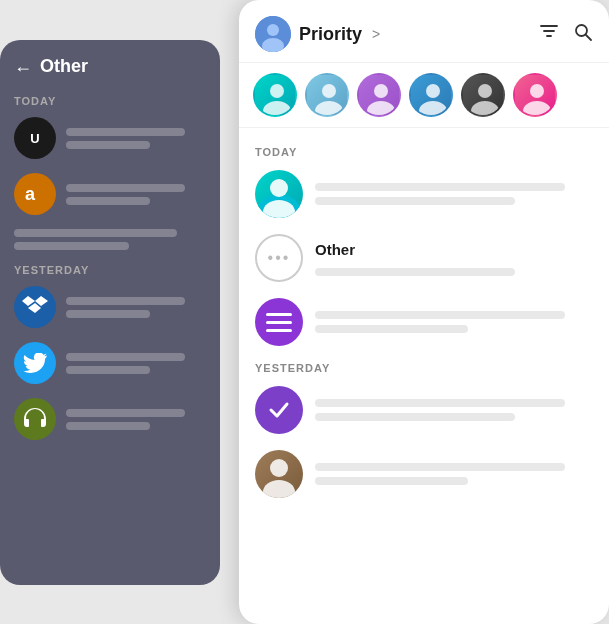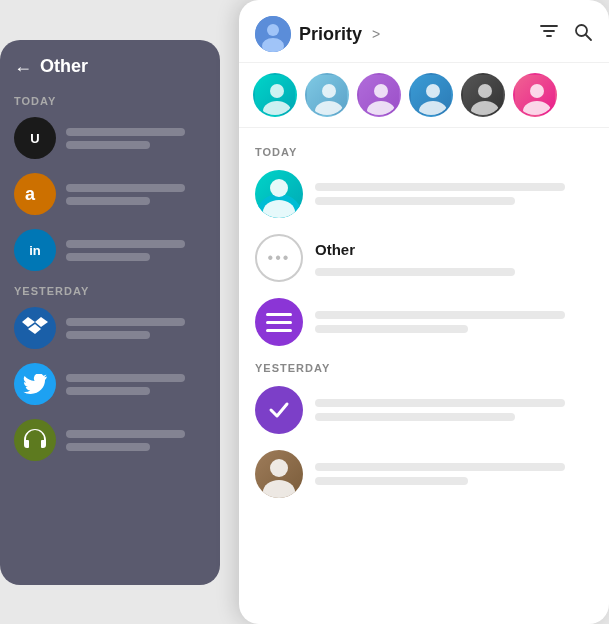--- a/index.html
+++ b/index.html
@@ -284,21 +284,20 @@
           <text x="4" y="20" font-size="18" fill="white" font-weight="bold">a</text>
         </svg>
       </div>
       <div class="text-lines">
         <div class="text-line long"></div>
         <div class="text-line short"></div>
       </div>
     </div>
 
     <div class="left-list-item">
-      <div class="left-avatar linkedin-avatar">in</div>
       <div class="text-lines">
         <div class="text-line long"></div>
         <div class="text-line short"></div>
       </div>
     </div>
 
     <div class="section-label">YESTERDAY</div>
 
     <div class="left-list-item">
       <div class="left-avatar dropbox-avatar">

